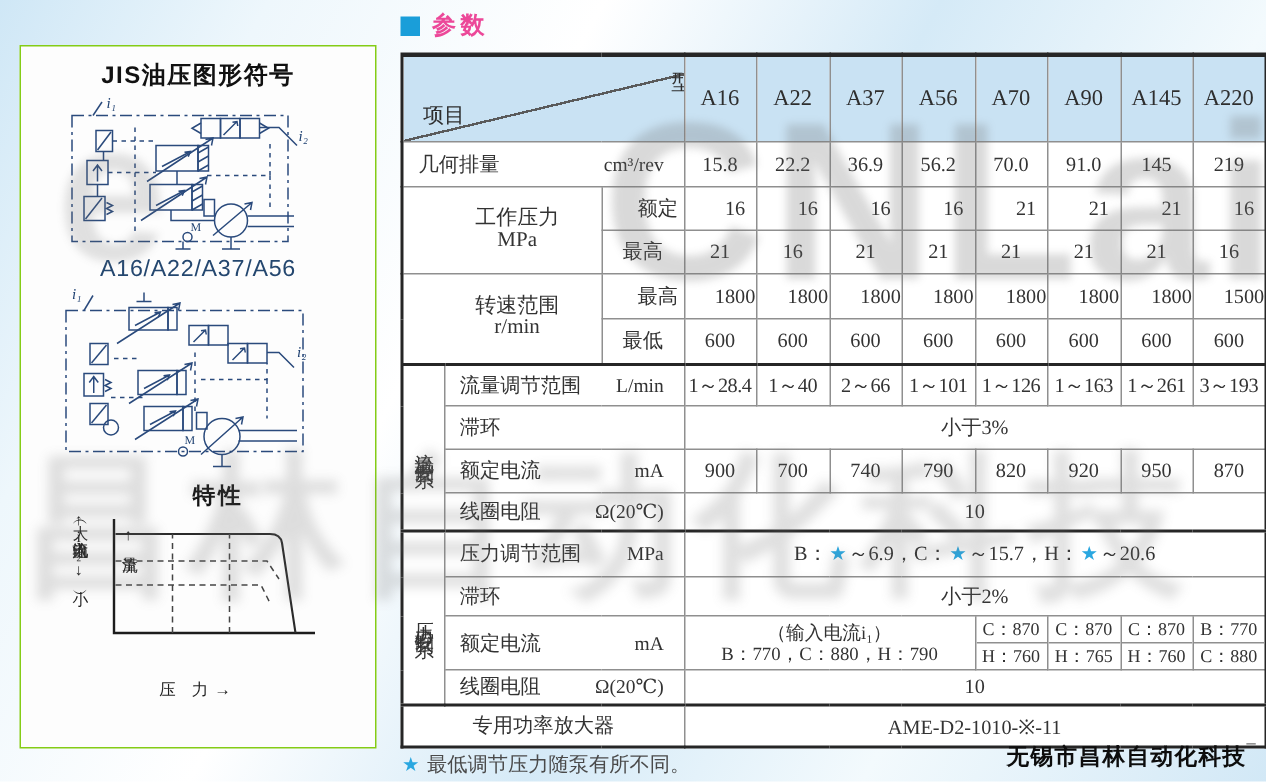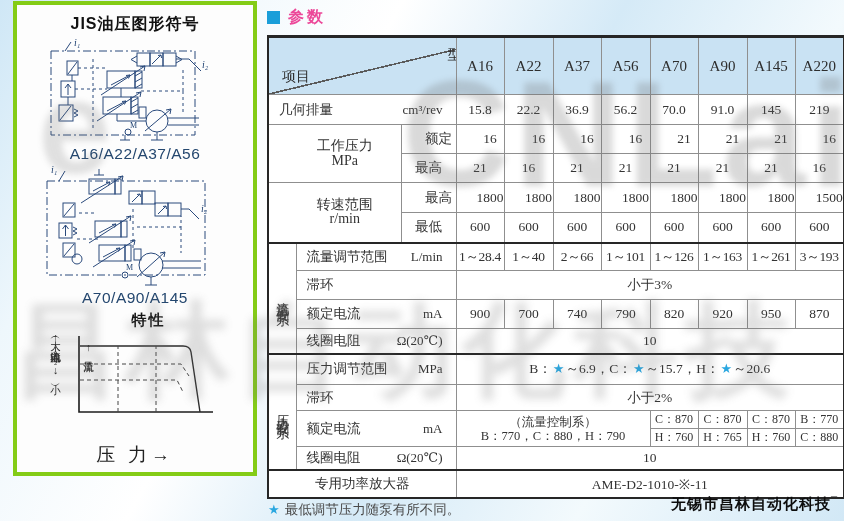--- a/index.html
+++ b/index.html
@@ -3,37 +3,37 @@
 <meta charset="utf-8">
 <style>
   html,body{margin:0;padding:0;}
   body{
     width:844px;height:521px;overflow:hidden;position:relative;
     font-family:"Liberation Serif","DejaVu Serif",serif;
     background:linear-gradient(118deg,#cfe7f6 0%,#eef7fc 16%,#ffffff 36%,#d5eaf7 56%,#f3fafd 76%,#d2e8f6 100%);
   }
   
   .left-panel{
-    position:absolute;left:13px;top:1px;width:236px;height:467px;
-    background:#fdfdfd;border:4px solid #84cc16;z-index:1;
+    position:absolute;left:13px;top:30px;width:236px;height:467px;
+    background:#fdfdfd;border:1px solid #84cc16;z-index:1;
     display:flex;flex-direction:column;align-items:center;
   }
   .panel-title{margin-top:9px;font-family:"Liberation Sans","DejaVu Sans",sans-serif;
     font-weight:bold;font-size:16px;color:#111;letter-spacing:1px;}
   .diag-label{font-family:"Liberation Sans","DejaVu Sans",sans-serif;
     font-size:15.5px;color:#24476f;letter-spacing:.5px;margin-top:-2px;}
   .char-title{font-family:"Liberation Sans","DejaVu Sans",sans-serif;
     font-weight:bold;font-size:15px;color:#111;margin-top:4px;letter-spacing:2px;margin-left:27px;}
   .chart-row{display:flex;align-items:flex-start;margin-top:2px;}
   .ylab{writing-mode:vertical-lr;text-orientation:upright;font-size:10.5px;color:#222;
     height:112px;line-height:13px;margin-right:1px;}
   .plot{position:relative;}
   .yinner{position:absolute;left:18px;top:10px;writing-mode:vertical-lr;text-orientation:upright;
     font-size:10.5px;color:#222;}
-  .xlab{font-size:19px;color:#222;letter-spacing:4px;margin-top:-2px;}
+  .xlab{font-size:11px;color:#222;letter-spacing:4px;margin-top:-2px;}
   .xsub{font-size:11.5px;color:#222;margin-top:0px;}
   
   .params-head{position:absolute;left:267px;top:7px;display:flex;align-items:center;z-index:2;}
   .sq{width:13px;height:13px;background:#1a9ed9;display:inline-block;margin-right:8px;}
   .pt{font-family:"Liberation Sans","DejaVu Sans",sans-serif;font-weight:bold;font-size:16px;
     color:#ec4899;letter-spacing:3px;}
   
   table.ptable{
     position:absolute;left:267px;top:35px;width:576px;z-index:1;
     border-collapse:collapse;table-layout:fixed;
@@ -182,21 +182,20 @@
       <path d="M104,114 L132,89 m-5,1 l5,-1 -1,5"></path>
       <path d="M129,98 H168 M129,105 H168"></path>
       <rect x="101" y="86" width="7" height="11"></rect>
       <path d="M118,114 v8 m-6,0 h12"></path>
       <circle cx="92" cy="112" r="3"></circle>
     </g>
     <text x="18" y="10" font-size="10" font-style="italic" fill="#1c3f70">i₁</text>
     <text x="168" y="49" font-size="10" font-style="italic" fill="#1c3f70">i₂</text>
     <text x="93" y="107" font-size="8" fill="#1c3f70">M</text>
   </svg>
-  <div class="diag-label">A70/A90/A145</div>
 
   <div class="char-title">特性</div>
   <div class="chart-row">
     <div class="ylab">（大↑输入电流i₂↓小）</div>
     <div class="plot">
       <svg width="158" height="98" viewBox="0 0 158 98">
         <path d="M16,4 V80 H150" stroke="#1c1c1c" stroke-width="1.6" fill="none"></path>
         <path d="M17,14 H120 Q127,14 128,20 L137,80" stroke="#2b2b2b" stroke-width="1.4" fill="none"></path>
         <g stroke="#444" stroke-width="1" fill="none" stroke-dasharray="4 3">
           <path d="M17,32 H118 L126,44"></path>
@@ -395,21 +394,21 @@
     <td colspan="8" class="spanv">小于2%</td>
   </tr>
   <tr style="height:31px">
     <td colspan="2">
       <div class="lr">
             <span>额定电流</span>
             <span class="unit">mA</span>
           </div>
     </td>
     <td colspan="4" class="twol">
-      <div>（流量控制系）</div>
+      <div>（输入电流i₁）</div>
       <div>B：770，C：880，H：790</div>
     </td>
     <td class="pduo">
           <div class="duo">
             <div>C：870</div>
             <div>H：760</div>
           </div>
         </td>
     <td class="pduo">
           <div class="duo">

